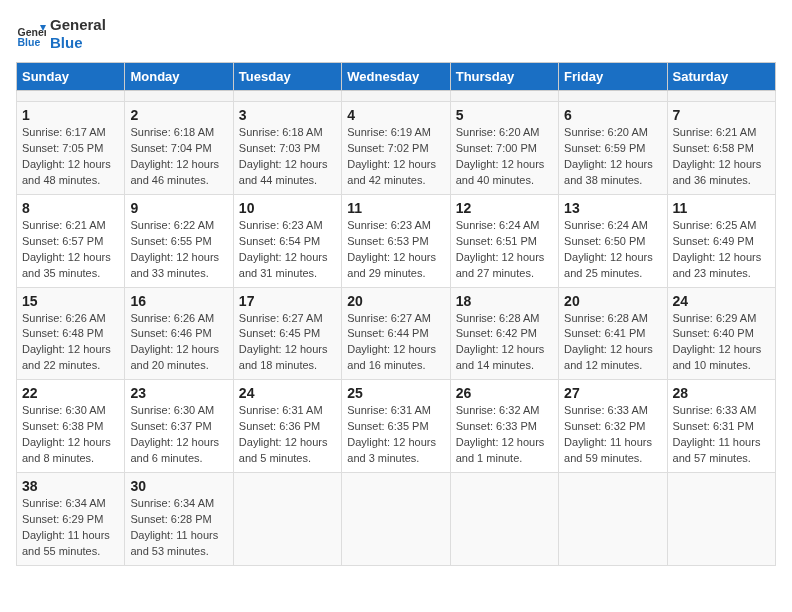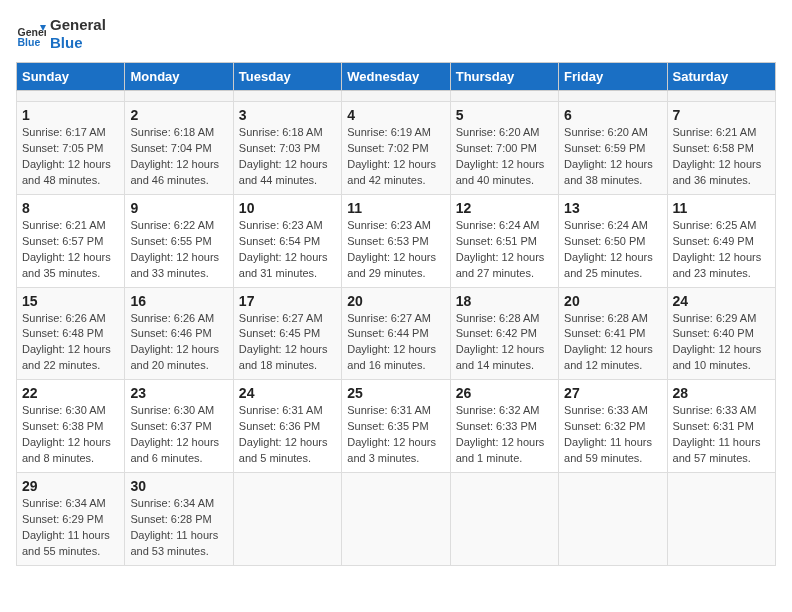--- a/index.html
+++ b/index.html
@@ -236,21 +236,21 @@
           <span class="day-num">27</span>
           <div class="day-detail">Sunrise: 6:33 AM<br>Sunset: 6:32 PM<br>Daylight: 11 hours<br>and 59 minutes.</div>
         </td>
         <td>
           <span class="day-num">28</span>
           <div class="day-detail">Sunrise: 6:33 AM<br>Sunset: 6:31 PM<br>Daylight: 11 hours<br>and 57 minutes.</div>
         </td>
       </tr>
       <tr>
         <td>
-          <span class="day-num">29</span>
+          <span class="day-num">38</span>
           <div class="day-detail">Sunrise: 6:34 AM<br>Sunset: 6:29 PM<br>Daylight: 11 hours<br>and 55 minutes.</div>
         </td>
         <td>
           <span class="day-num">30</span>
           <div class="day-detail">Sunrise: 6:34 AM<br>Sunset: 6:28 PM<br>Daylight: 11 hours<br>and 53 minutes.</div>
         </td>
         <td class="empty"></td>
         <td class="empty"></td>
         <td class="empty"></td>
         <td class="empty"></td>

